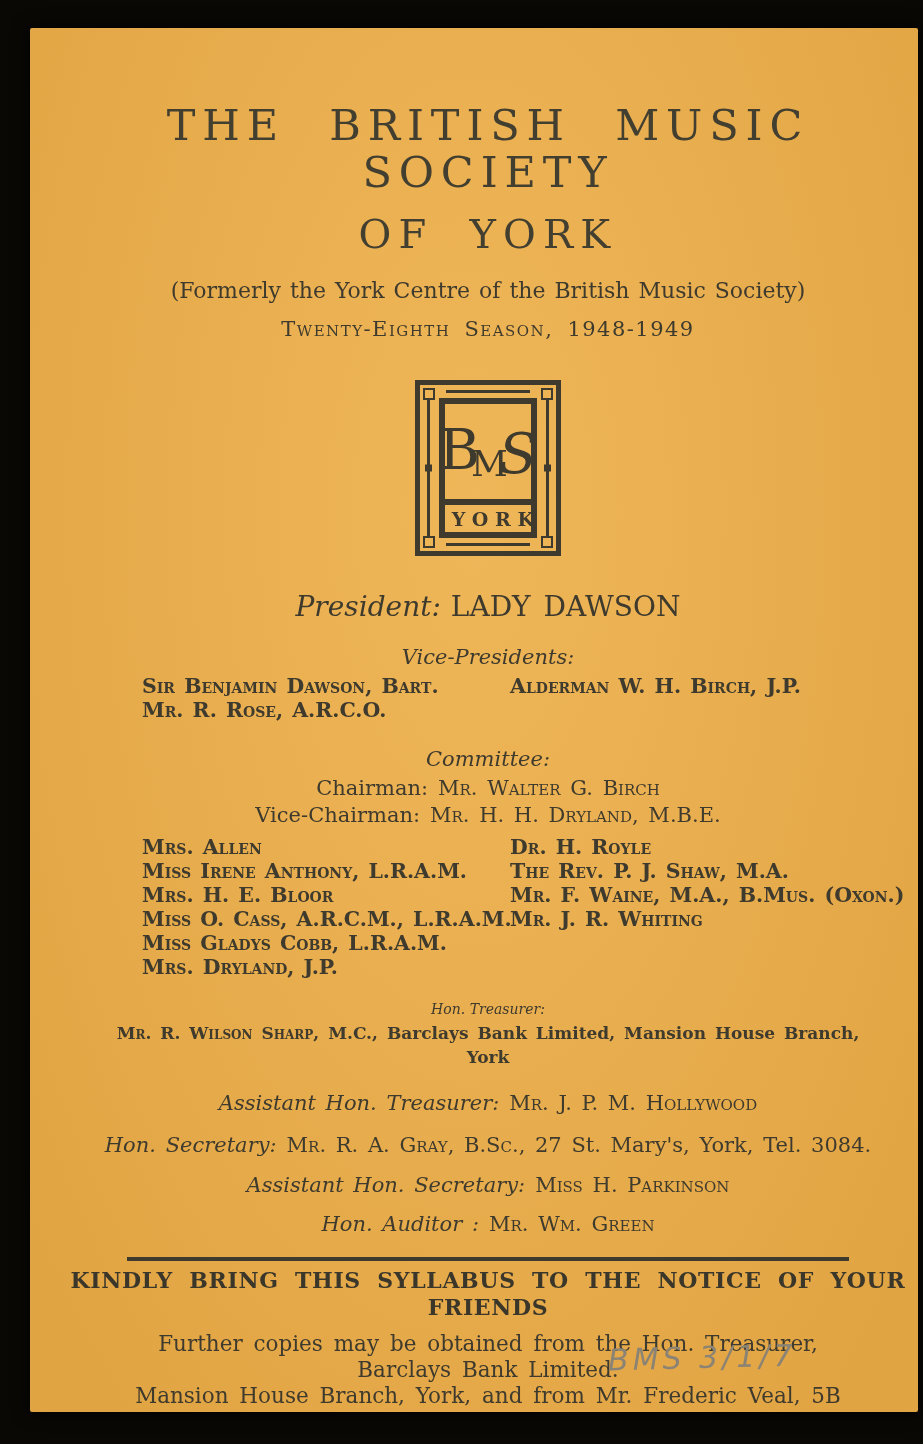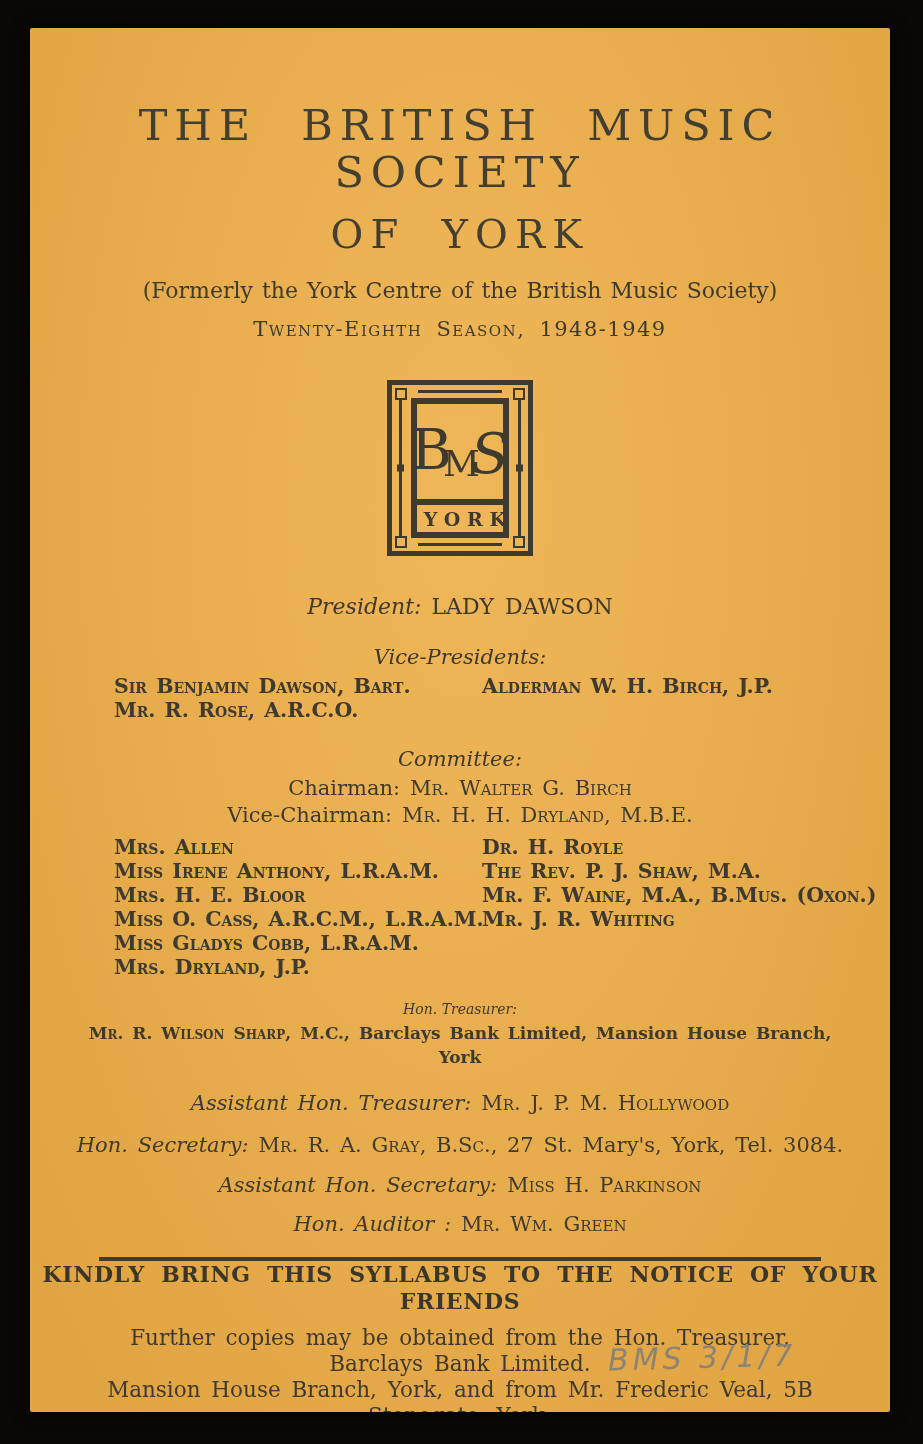--- a/index.html
+++ b/index.html
@@ -1,20 +1,20 @@
 <!DOCTYPE html>
 <html><head>
 <meta charset="utf-8">
 <style>
   html,body{margin:0;padding:0;background:#0a0805;}
   .stage{position:relative;width:923px;height:1444px;background:#0a0805;overflow:hidden;
          font-family:"DejaVu Serif","Liberation Serif",serif;}
   .paper{position:absolute;left:30px;top:28px;width:860px;height:1384px;
          background:radial-gradient(ellipse at 50% 35%,rgba(255,238,190,0.12),rgba(120,70,0,0.10) 90%),#edaf4b;
-         color:#3e3a2d;box-shadow:0 0 18px rgba(0,0,0,0.9);overflow:hidden;border-radius:2px;}
+         color:#3e3a2d;box-shadow:0 0 18px rgba(0,0,0,0.9);overflow:hidden;border-radius:2px;padding-left:28px;}
   .center{text-align:center;}
   .sc{font-variant:small-caps;}
   .it{font-style:italic;}
   .gap{margin-right:10px;}
 
   .title1{margin:74px 0 0;font-size:43px;font-weight:normal;letter-spacing:0.16em;word-spacing:0.55em;line-height:47px;color:#433f30;}
   .title2{margin:16px 0 0;font-size:40px;font-weight:normal;letter-spacing:0.18em;word-spacing:0.4em;line-height:44px;color:#433f30;}
   .subtitle{margin:22px 0 0;font-size:22px;line-height:26px;word-spacing:2px;}
   .season{margin:13px 0 0;font-size:21px;line-height:25px;letter-spacing:0.07em;word-spacing:6px;}
 
@@ -33,40 +33,40 @@
   .msq.r{right:5px;top:50%;transform:translateY(-50%);}
   .logo-inner{position:absolute;left:19px;right:19px;top:13px;bottom:13px;border:6px solid #3e3a2d;
               display:flex;flex-direction:column;box-sizing:border-box;}
   .monogram{flex:1;display:flex;align-items:center;justify-content:center;line-height:1;}
   .mono-b{font-size:56px;position:relative;top:-2px;}
   .mono-m{font-size:36px;margin:0 -9px;position:relative;top:12px;z-index:1;}
   .mono-s{font-size:56px;font-style:italic;position:relative;top:2px;}
   .york-box{border-top:6px solid #3e3a2d;padding:3px 0 2px;text-align:center;
             font-size:19px;font-weight:bold;letter-spacing:0.35em;text-indent:0.35em;}
 
-  .president{margin:39px 0 0;font-size:22px;line-height:24px;word-spacing:4px;}
+  .president{margin:39px 0 0;font-size:28px;line-height:24px;word-spacing:4px;}
   .vp-label{margin:26px 0 0;font-size:21px;line-height:24px;}
   .cols{display:flex;margin:5px 0 0;padding-left:84px;font-size:20.5px;line-height:24px;word-spacing:2px;font-weight:bold;}
   .col-left{width:368px;}
   .col-right{flex:1;}
   .cols div{white-space:nowrap;}
   .committee-label{margin:25px 0 0;font-size:21px;line-height:24px;}
   .chair{margin:4px 0 0;font-size:21px;line-height:27px;word-spacing:3px;}
   .members{margin-top:6px;}
 
   .sec-label{font-size:14px;line-height:24px;}
   .treas-label{margin:18px 0 0;}
   .treas-line{margin:0;font-size:17px;line-height:24px;word-spacing:3px;font-weight:bold;}
   .asst-treas{margin:22px 0 0;font-size:21px;line-height:24px;word-spacing:3px;}
   .secretary{margin:18px 0 0;font-size:21px;line-height:24px;word-spacing:3px;}
   .asst-sec{margin:16px 0 0;font-size:21px;line-height:24px;word-spacing:3px;}
   .auditor{margin:14px 0 0;font-size:21px;line-height:26px;word-spacing:3px;}
 
   .rule{margin:20px auto 0;width:722px;height:4px;background:#3e3a2d;}
-  .notice{margin:0 0 0;font-size:22px;font-weight:bold;line-height:27px;letter-spacing:0.03em;word-spacing:8px;color:#3a362a;}
+  .notice{margin:6px 0 0;font-size:22px;font-weight:bold;line-height:27px;letter-spacing:0.03em;word-spacing:8px;color:#3a362a;}
   .notice span{display:block;}
   .copies{margin:10px auto 0;max-width:760px;font-size:21.5px;line-height:26px;word-spacing:4px;}
   .copies span{display:block;}
 
   .handwriting{position:absolute;left:578px;top:1312px;font-family:"DejaVu Sans","Liberation Sans",sans-serif;
                font-style:italic;font-size:30px;letter-spacing:4px;color:#8b8373;transform:rotate(-1.5deg);white-space:nowrap;}
 </style>
 </head>
 <body>
 

